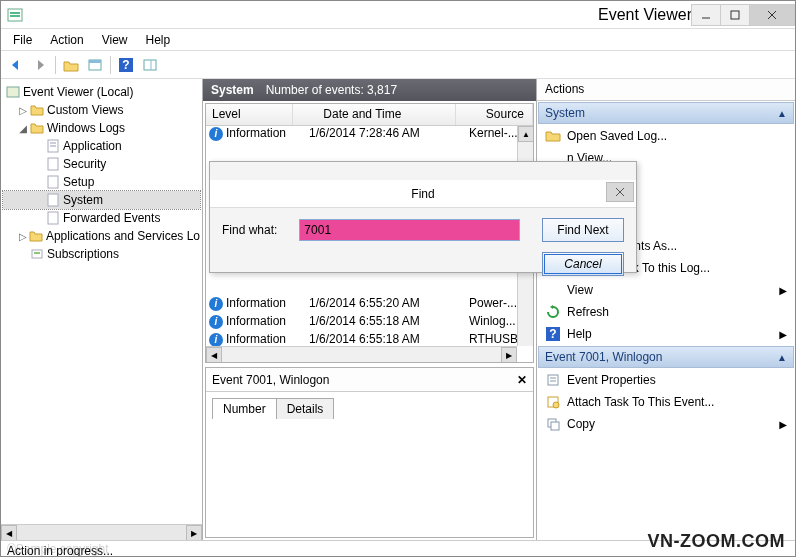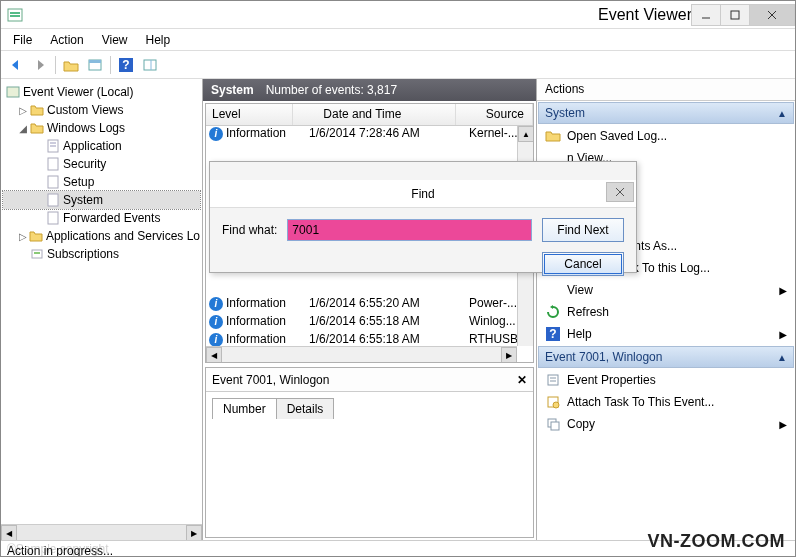--- a/index.html
+++ b/index.html
@@ -59,25 +59,25 @@
 .action-item .aicon { width: 16px; height: 16px; display: inline-flex; align-items: center; justify-content: center; font-size: 12px; }
 .action-item .chev { margin-left: auto; font-size: 10px; }
 
 .statusbar { height: 20px; border-top: 1px solid #ccc; padding: 2px 6px; font-size: 11px; display: flex; align-items: center; }
 .watermark { position: absolute; right: 10px; bottom: 4px; font-size: 18px; font-weight: bold; letter-spacing: 0.5px; color: #222; }
 .sample-copy { position: absolute; left: 6px; bottom: 0; font-size: 12px; color: rgba(120,120,120,0.35); }
 
 .find-dialog { position: absolute; left: 208px; top: 160px; width: 428px; height: 112px; background: #f4f4f4; border: 1px solid #aaa; box-shadow: 2px 2px 6px rgba(0,0,0,0.2); z-index: 50; }
 .find-title { height: 28px; background: #fff; display: flex; align-items: center; justify-content: center; position: relative; border-bottom: 1px solid #ddd; margin-top: 18px; }
 .find-close { position: absolute; right: 2px; top: 2px; width: 28px; height: 20px; background: #d8d8d8; border: 1px solid #bbb; display: flex; align-items: center; justify-content: center; }
-.find-body { display: flex; padding: 10px 12px; align-items: center; gap: 10px; }
+.find-body { display: flex; padding: 10px 12px; align-items: center; gap: 22px; }
 .find-input { flex: 1; height: 22px; border: 1px solid #8aa9d6; padding: 2px 4px; background: #ec4899; }
 .find-btn { width: 82px; height: 24px; border: 1px solid #6a8fc4; background: linear-gradient(#f9fbfd,#e4eef9); }
 .find-cancel-row { display: flex; justify-content: flex-end; padding: 0 12px 8px; }
-.find-cancel { width: 82px; height: 24px; border: 1px solid #6a8fc4; background: linear-gradient(#f9fbfd,#d4e4f7); outline: 1px solid #2b6dd1; outline-offset: -3px; }
+.find-cancel { width: 82px; height: 24px; border: 1px solid #6a8fc4; background: linear-gradient(#f9fbfd,#d4e4f7); outline: 1px solid #2b6dd1; outline-offset: -3px; font-style: italic; }
 
 svg { display: block; }
 </style>
 </head>
 <body>
 
 <div class="titlebar">
   <span class="titlebar-icon">
     <svg width="16" height="16">
         <rect x="1" y="2" width="14" height="12" fill="#fff" stroke="#6a8"></rect>

